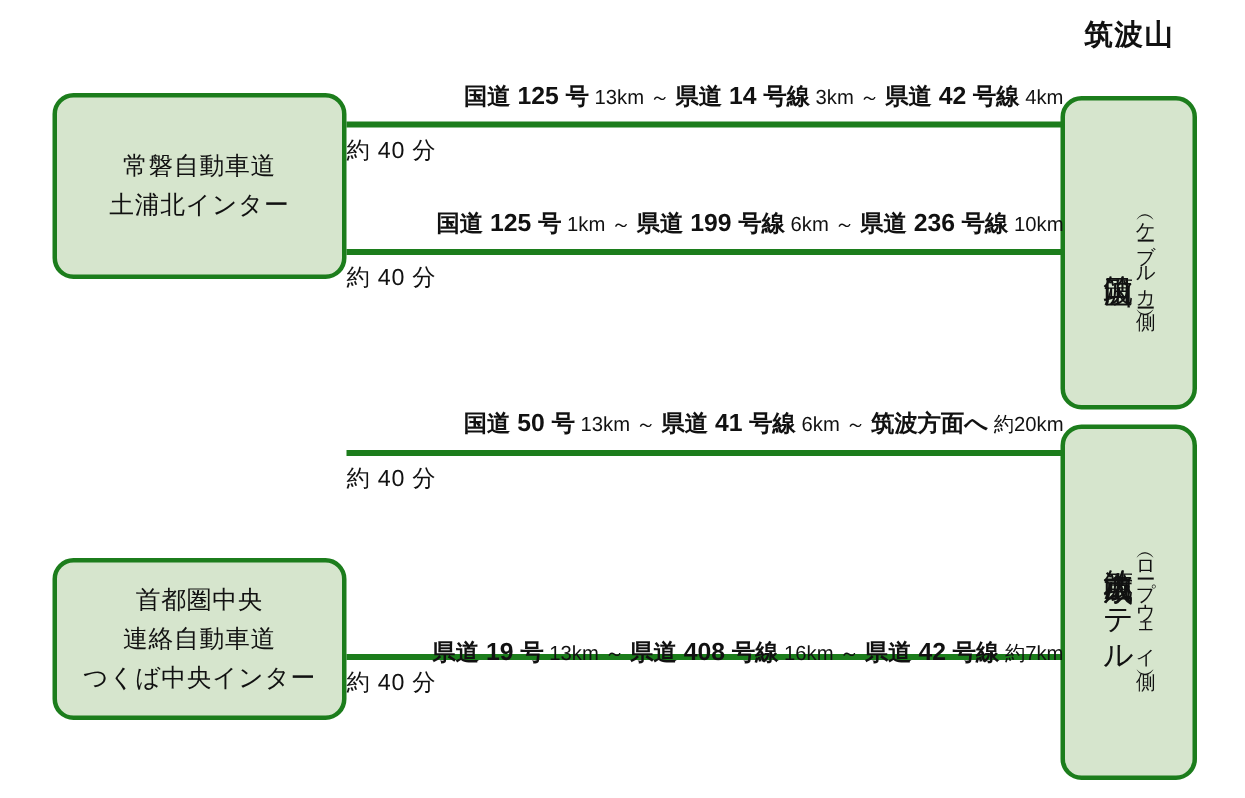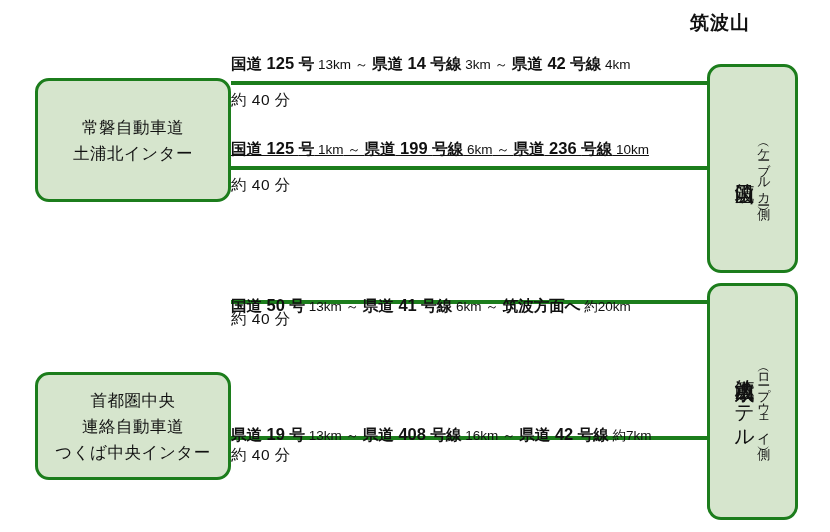--- a/index.html
+++ b/index.html
@@ -33,21 +33,21 @@
     text-align: center;
     font-size: 16.5px;
     line-height: 1.58;
     letter-spacing: 0.5px;
     white-space: pre-line;
     color: #111111;
   }
 
   
   .node-left { left: 35px; width: 196px; }
-  #node-joban   { top: 78px;  height: 124px; }
+  #node-joban   { top: 62px;  height: 124px; }
   #node-kitakanto { top: 237px; height: 112px; }
   #node-ken-o   { top: 372px; height: 108px; }
 
   
   .node-right { left: 707px; width: 91px; }
   #node-sanguchi { top: 64px;  height: 209px; }
   #node-hotel    { top: 283px; height: 237px; }
 
   .vert-wrap {
     display: flex;
@@ -73,20 +73,21 @@
     color: #111111;
     margin-right: 1px;
   }
 
   
   #group-title {
     position: absolute;
     left: 690px;
     top: 10px;
     width: 126px;
+    text-align: center;
     font-size: 19px;
     font-weight: bold;
     letter-spacing: 1px;
     color: #111111;
   }
 
   
   .connector {
     position: absolute;
     left: 231px;
@@ -97,34 +98,34 @@
   #line-1 { top: 81px; }
   #line-2 { top: 166px; }
   #line-3 { top: 300px; }
   #line-4 { top: 436px; }
 
   
   .route-text {
     position: absolute;
     left: 231px;
     width: 478px;
-    text-align: left;
+    text-align: right;
     font-size: 15px;
     white-space: nowrap;
     color: #111111;
   }
   .route-text .rd { font-weight: bold; font-size: 15.5px; }
   .route-text .num { font-weight: bold; font-size: 16.5px; }
   .route-text .dist { font-size: 13.5px; }
   .route-text .tilde { font-size: 13.5px; }
   .route-text .dest { font-weight: bold; font-size: 15.5px; }
 
   #route-1 { top: 54px; }
-  #route-2 { top: 139px; text-decoration: underline; }
-  #route-3 { top: 272px; margin-top: 24px; }
+  #route-2 { top: 139px; }
+  #route-3 { top: 272px; }
   #route-4 { top: 425px; }
 
   
   .duration-text {
     position: absolute;
     left: 231px;
     width: 478px;
     font-size: 15.5px;
     color: #111111;
     letter-spacing: 0.5px;

